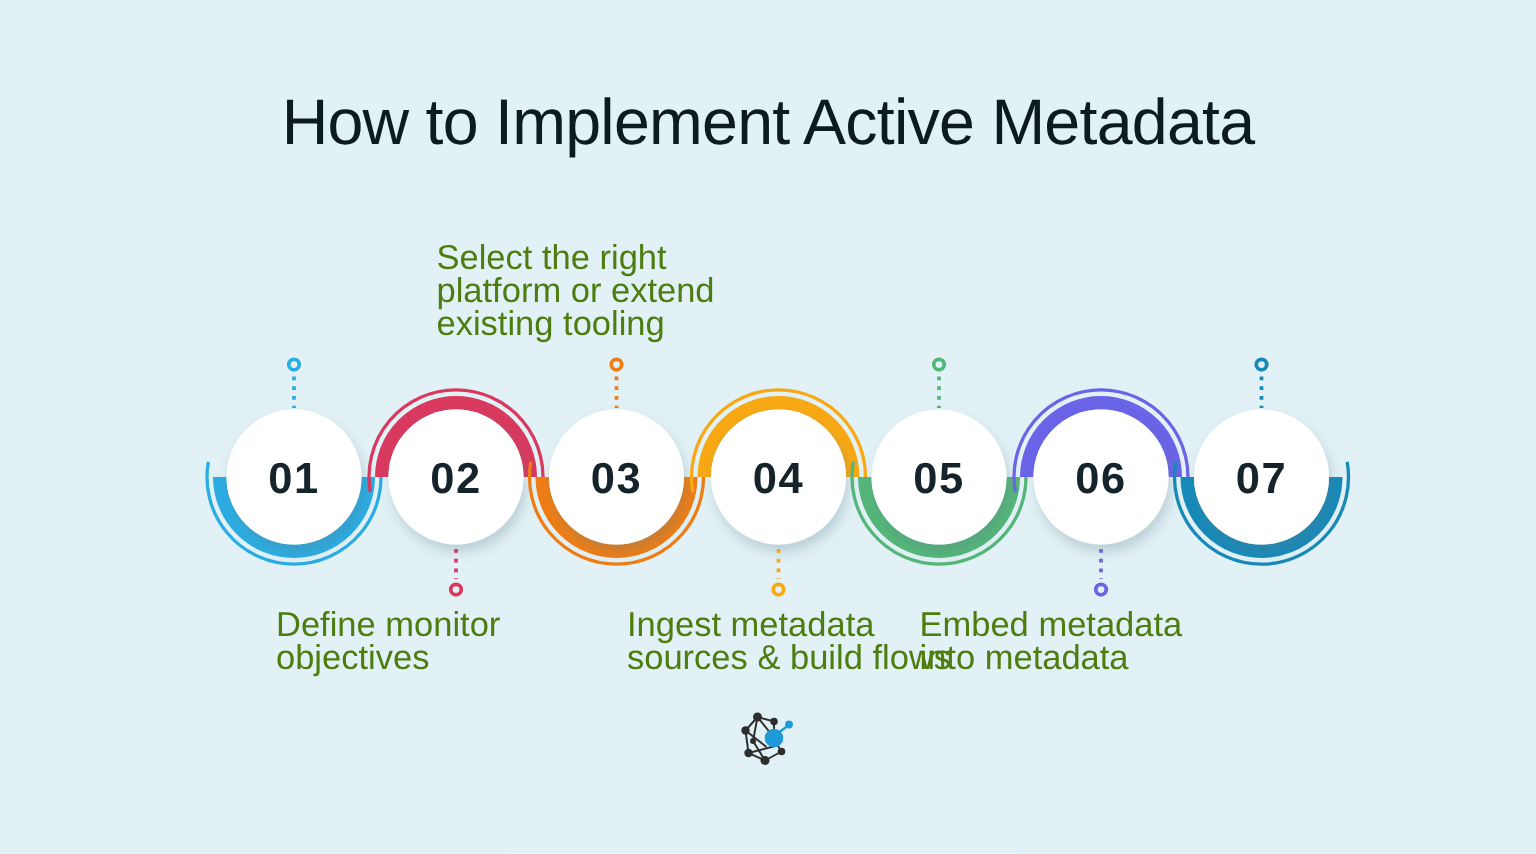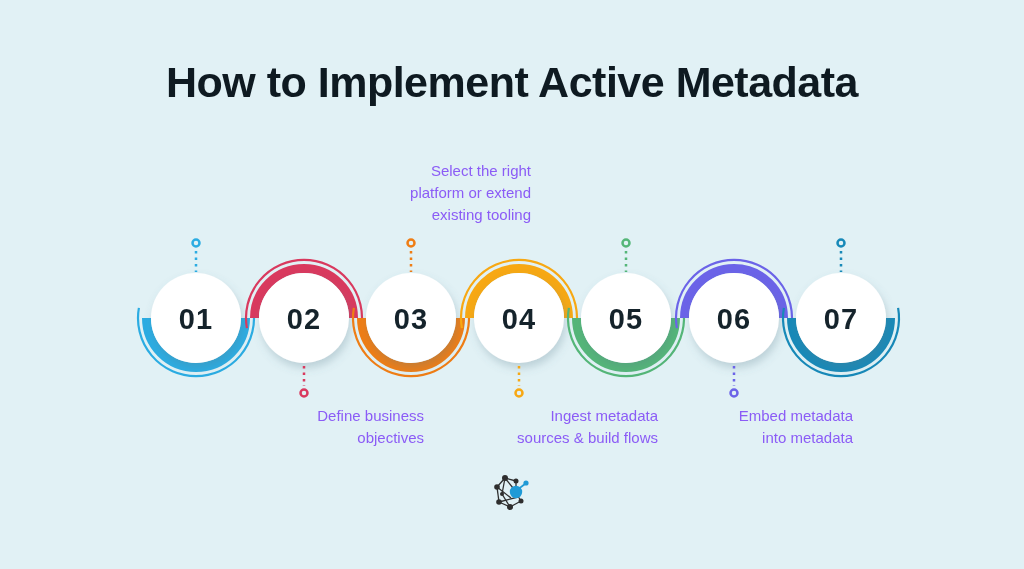--- a/index.html
+++ b/index.html
@@ -7,31 +7,31 @@
     position:relative;
     width:1024px;height:569px;
     overflow:hidden;
     font-family:"Liberation Sans", sans-serif;
   }
   .title{
     position:absolute;
     left:0; top:58px; width:1024px;
     text-align:center;
     font-size:43px;
-    font-weight:700;
+    font-weight:400;
     letter-spacing:-0.5px;
     color:#0e1a21;
   }
   .step-label{
     position:absolute;
     width:240px;
-    text-align:right;
-    font-size:15px;
+    text-align:left;
+    font-size:23px;
     line-height:22px;
-    color:#8b5cf6;
+    color:#4d7c0f;
     white-space:pre-line;
   }
   .step-label.top{ bottom:343px; }
   .step-label.bottom{ top:405px; }
   #medallions{ position:absolute; left:0; top:230px; }
   .num{
     font-family:"Liberation Sans", sans-serif;
     font-size:29px;
     font-weight:700;
     fill:#15232b;
@@ -39,21 +39,21 @@
   }
   #logo{ position:absolute; left:490px; top:472px; width:44px; height:44px; }
 </style>
 </head>
 <body>
 
 <div id="canvas" style="background:#e1f1f5;">
 
   <div class="title">How to Implement Active Metadata</div>
 
-  <div class="step-label bottom" style="left:184px;">Define business
+  <div class="step-label bottom" style="left:184px;">Define monitor
 objectives</div>
   <div class="step-label top" style="left:291px;">Select the right
 platform or extend
 existing tooling</div>
   <div class="step-label bottom" style="left:418px;">Ingest metadata
 sources &amp; build flows</div>
   <div class="step-label bottom" style="left:613px;">Embed metadata
 into metadata</div>
 
   <svg id="medallions" width="1024" height="175" viewBox="0 0 1024 175">

